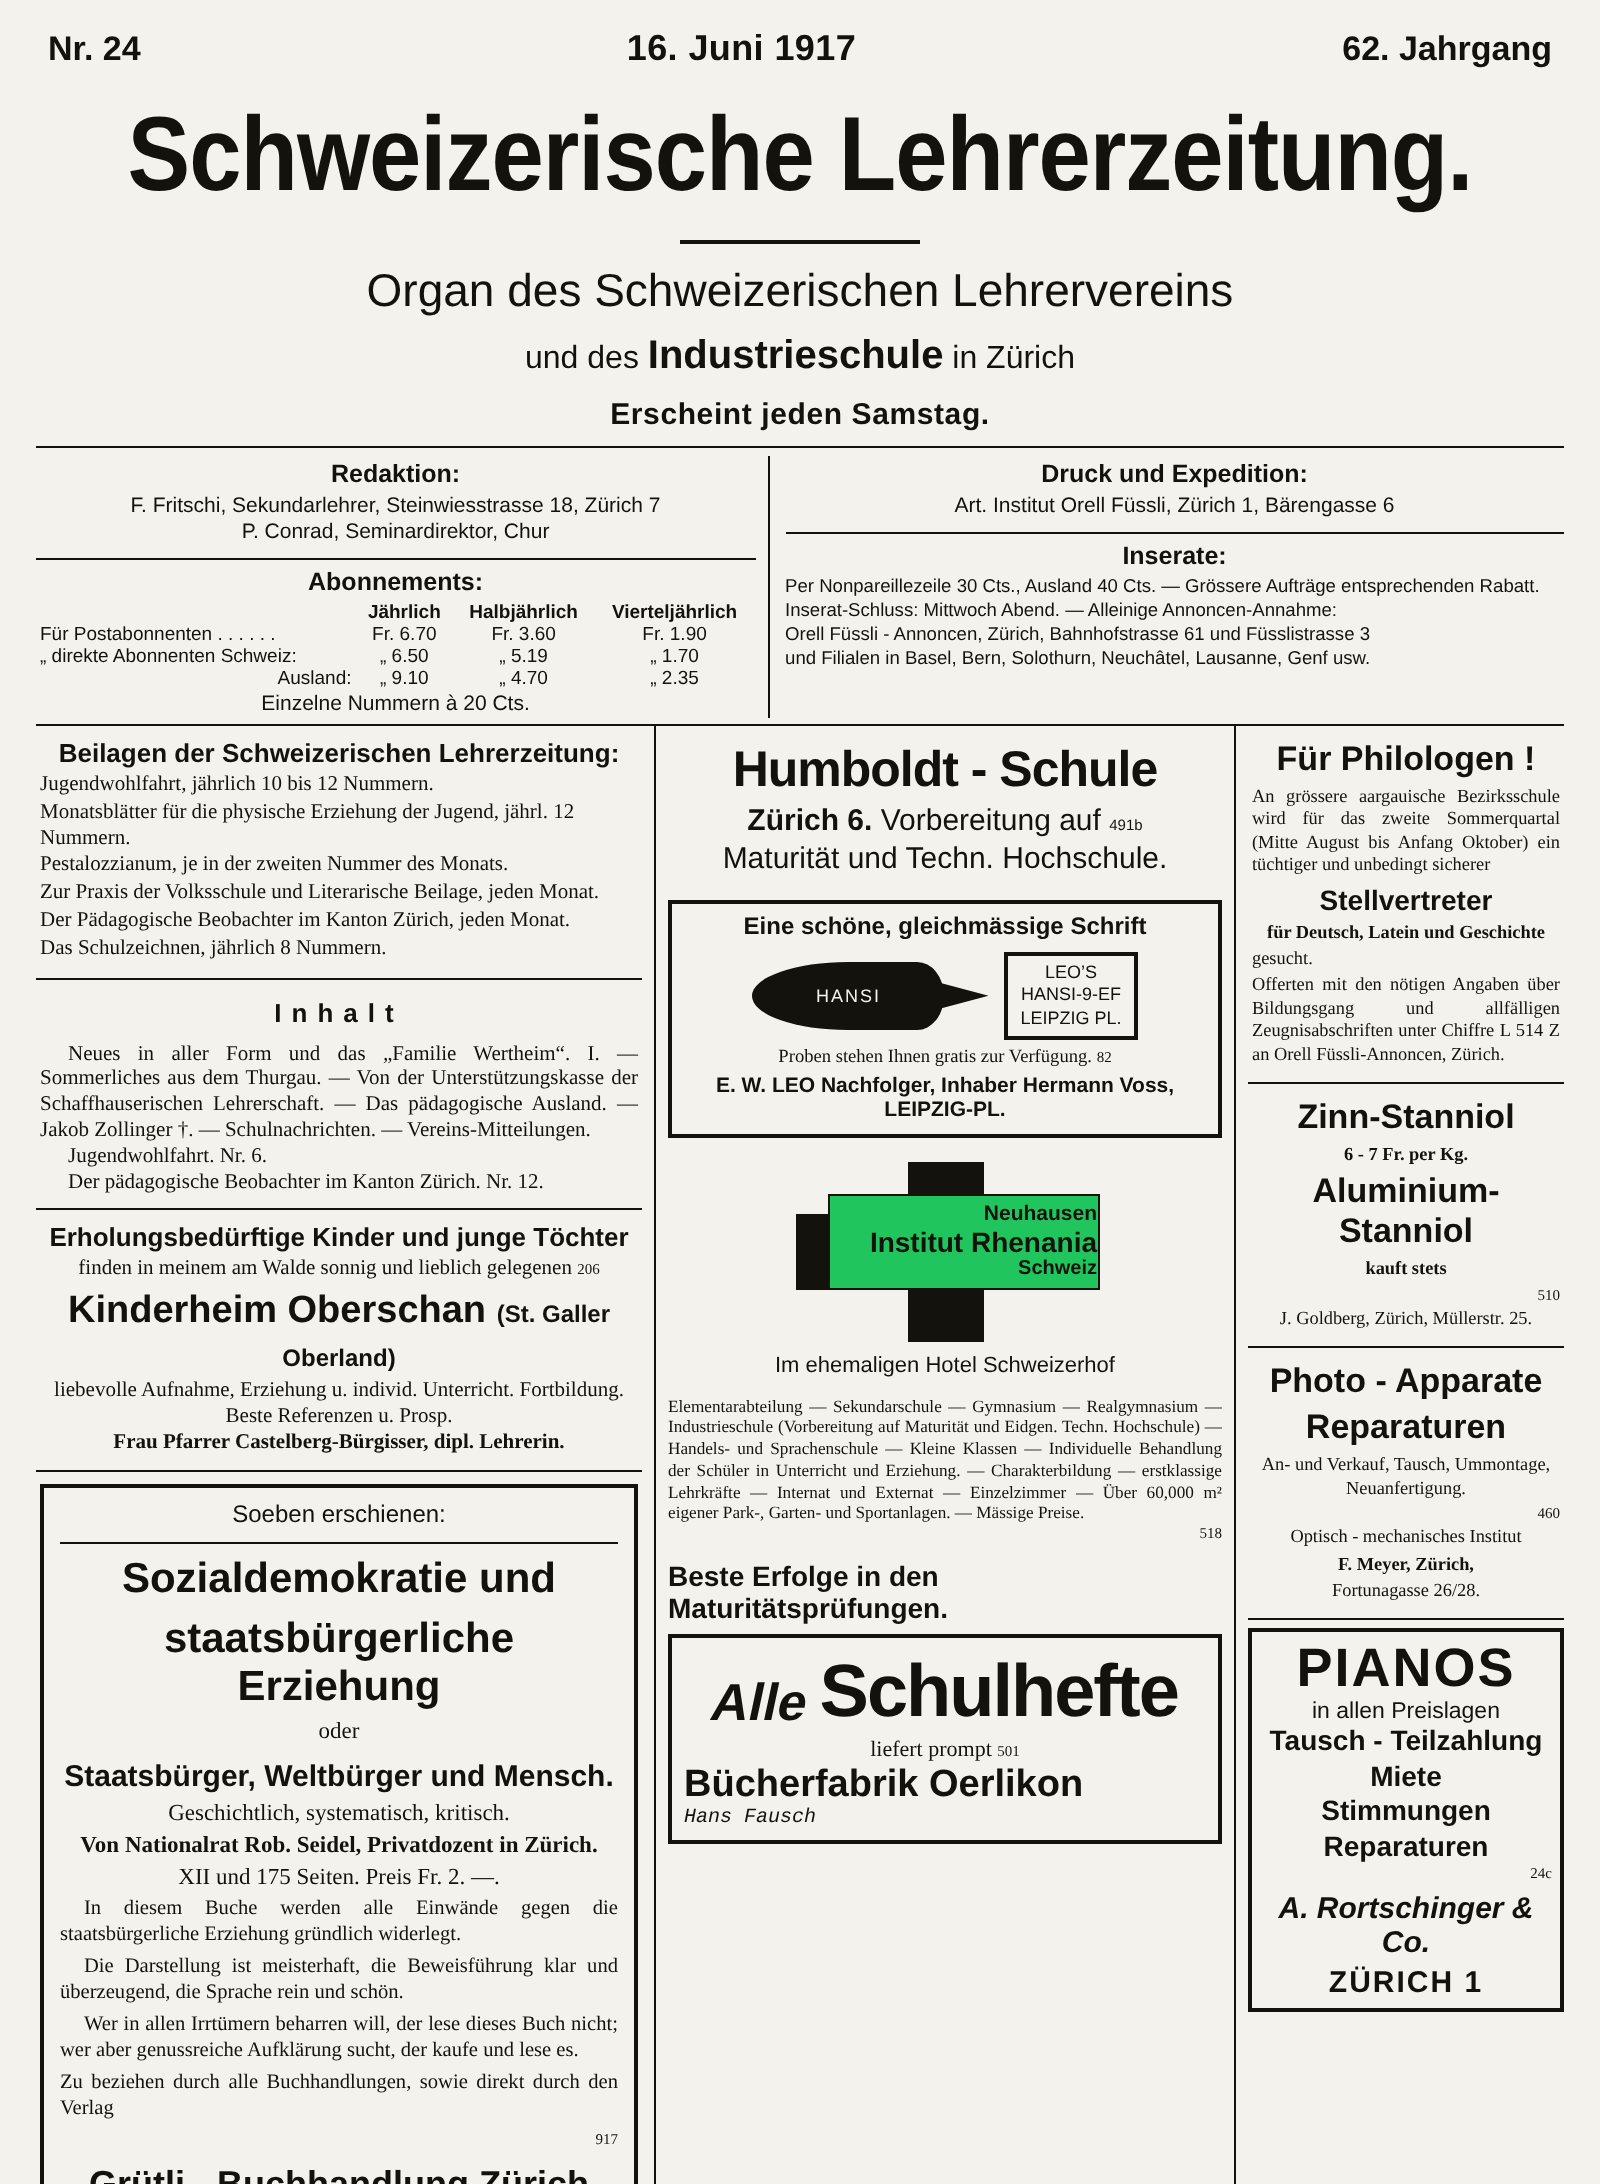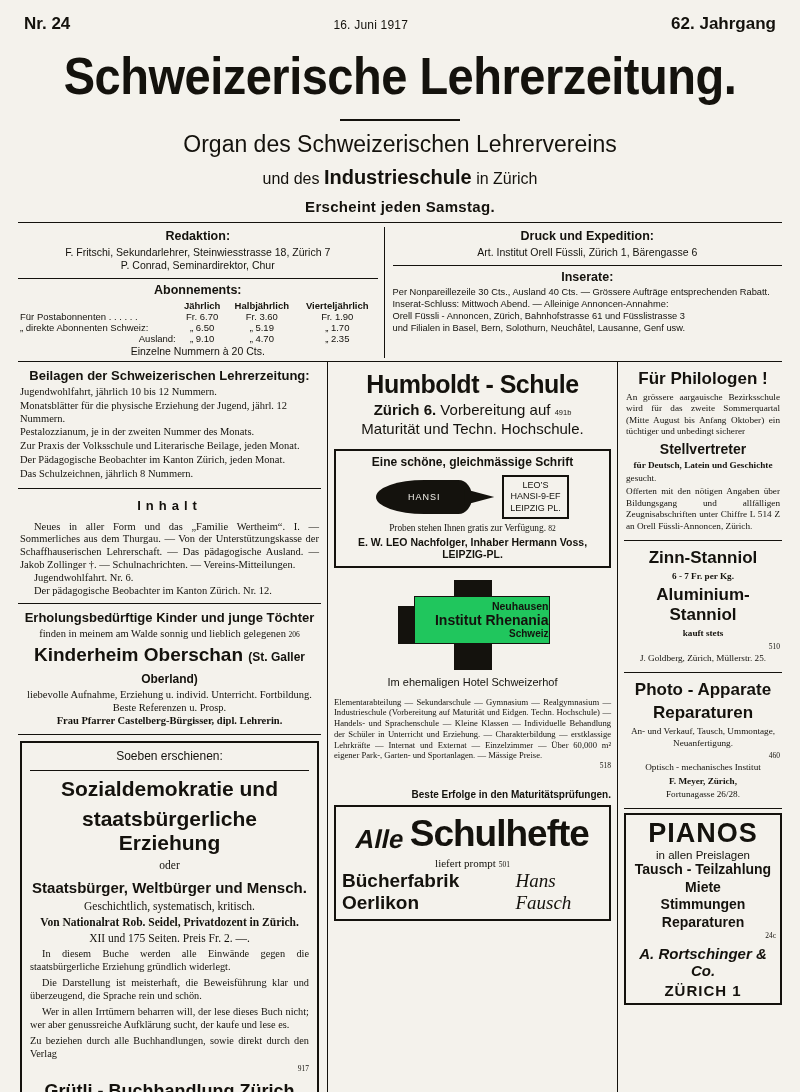--- a/index.html
+++ b/index.html
@@ -25,22 +25,22 @@
   .top-line {
     display: flex;
     align-items: baseline;
     justify-content: space-between;
     font-family: "Liberation Sans", sans-serif;
     font-weight: bold;
     font-size: 17px;
     padding: 0 6px;
   }
   .top-line .center {
-    font-size: 12px;
-    font-weight: normal;
+    font-size: 18px;
+    font-weight: bold;
     letter-spacing: .2px;
   }
   .title {
     text-align: center;
     font-family: "Liberation Sans", sans-serif;
     font-weight: bold;
     font-size: 47px;
     letter-spacing: -0.5px;
     margin: 14px 0 2px 0;
     transform: scaleY(1.12);
@@ -322,23 +322,23 @@
   }
   .rhen-body {
     font-size: 8.6px;
     line-height: 1.25;
     text-align: justify;
     margin-top: 5px;
   }
   .rhen-best {
     font-family: "Liberation Sans", sans-serif;
     font-weight: bold;
-    font-size: 10px;
-    text-align: right;
-    margin-top: 19px;
+    font-size: 14px;
+    text-align: left;
+    margin-top: 9px;
   }
   .schulhefte {
     border: 2.5px solid #16140f;
     margin-top: 5px;
     padding: 6px 6px 5px 6px;
   }
   .schulhefte .row1 {
     display: flex;
     align-items: flex-end;
     gap: 6px;
@@ -358,29 +358,30 @@
   }
   .schulhefte .liefert {
     text-align: center;
     font-size: 11px;
     margin: 2px 0 1px 0;
   }
   .schulhefte .row2 {
     display: flex;
     align-items: baseline;
     justify-content: space-between;
+    flex-direction: column;
   }
   .schulhefte .fab {
     font-family: "Liberation Sans", sans-serif;
     font-weight: bold;
     font-size: 19px;
   }
   .schulhefte .fausch {
-    font-family: Liberation Serif, serif;
-    font-size: 19px;
+    font-family: Liberation Mono, monospace;
+    font-size: 10px;
     font-style: italic;
   }
 
   
   .c3hd {
     font-family: "Liberation Sans", sans-serif;
     font-weight: bold;
     text-align: center;
     font-size: 17px;
     margin: 3px 0 3px 0;

